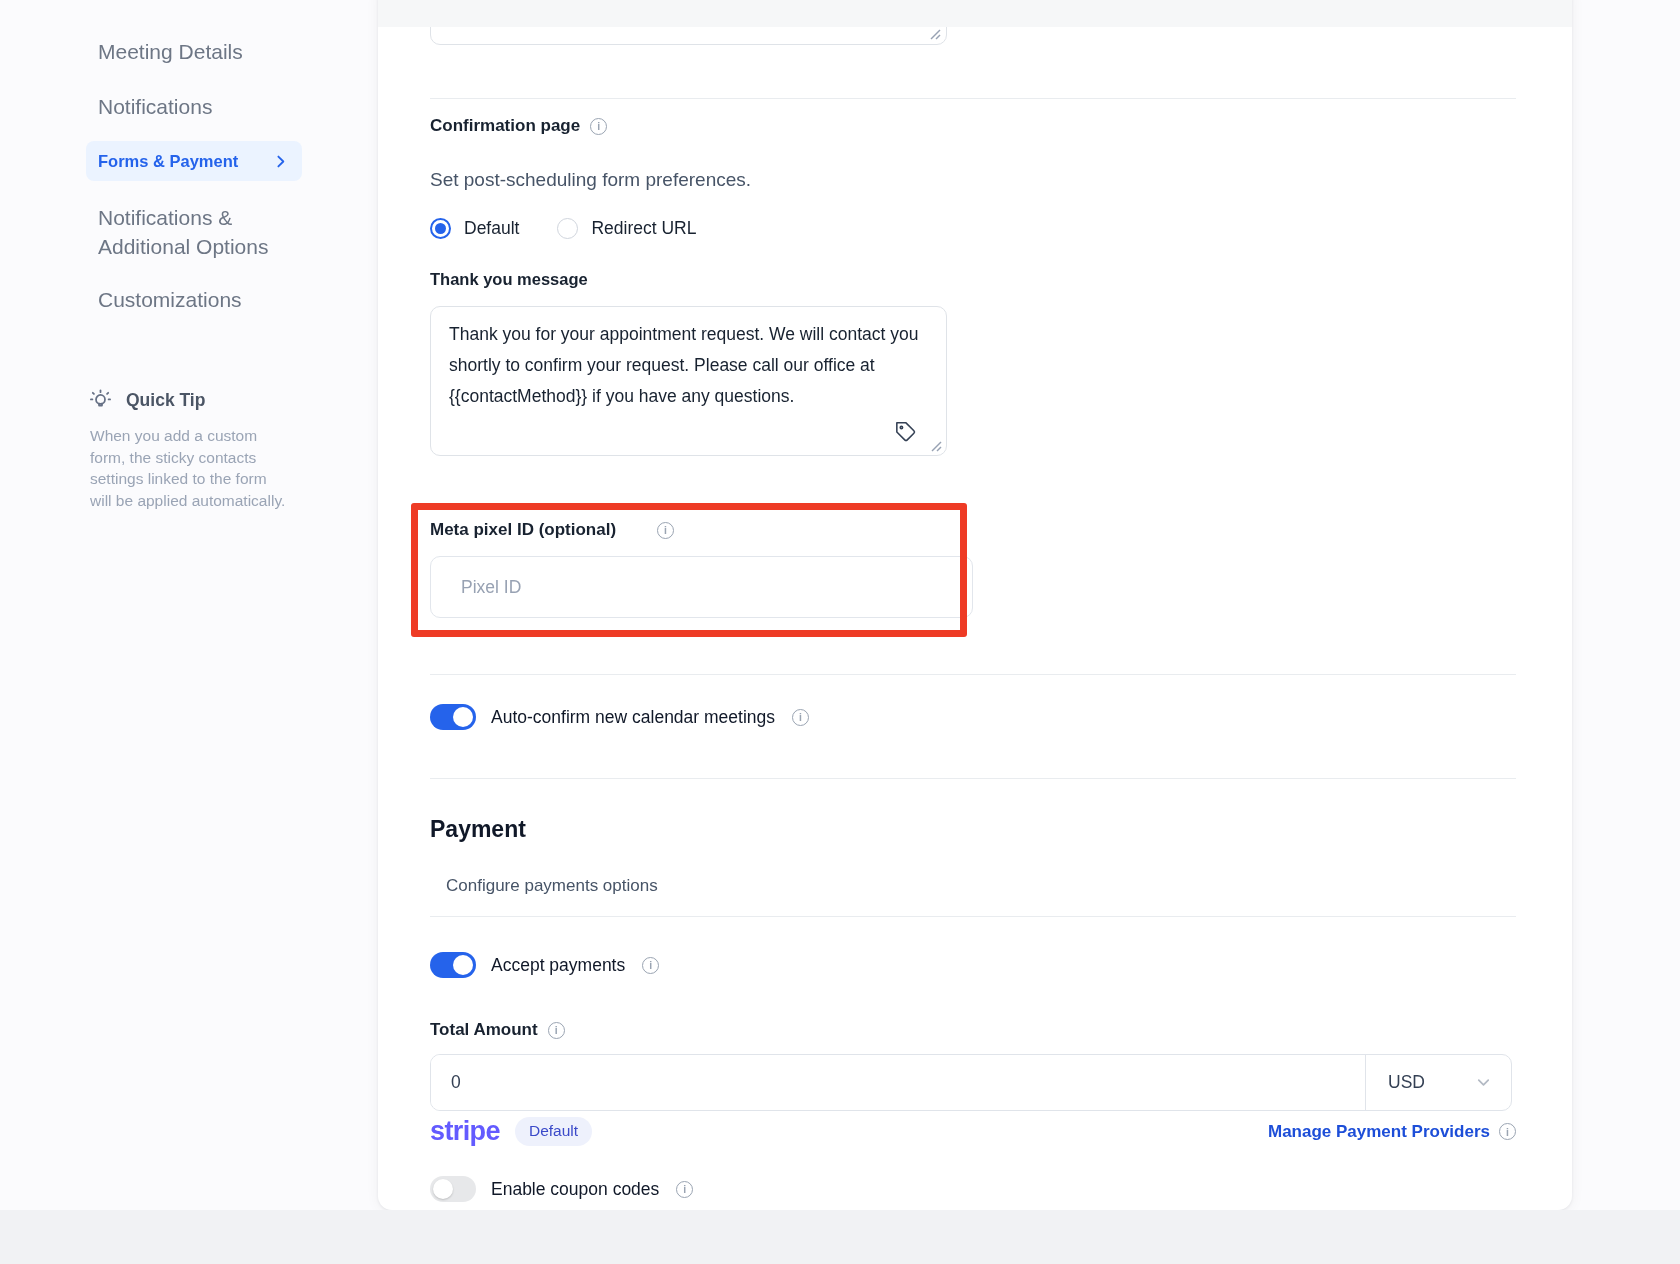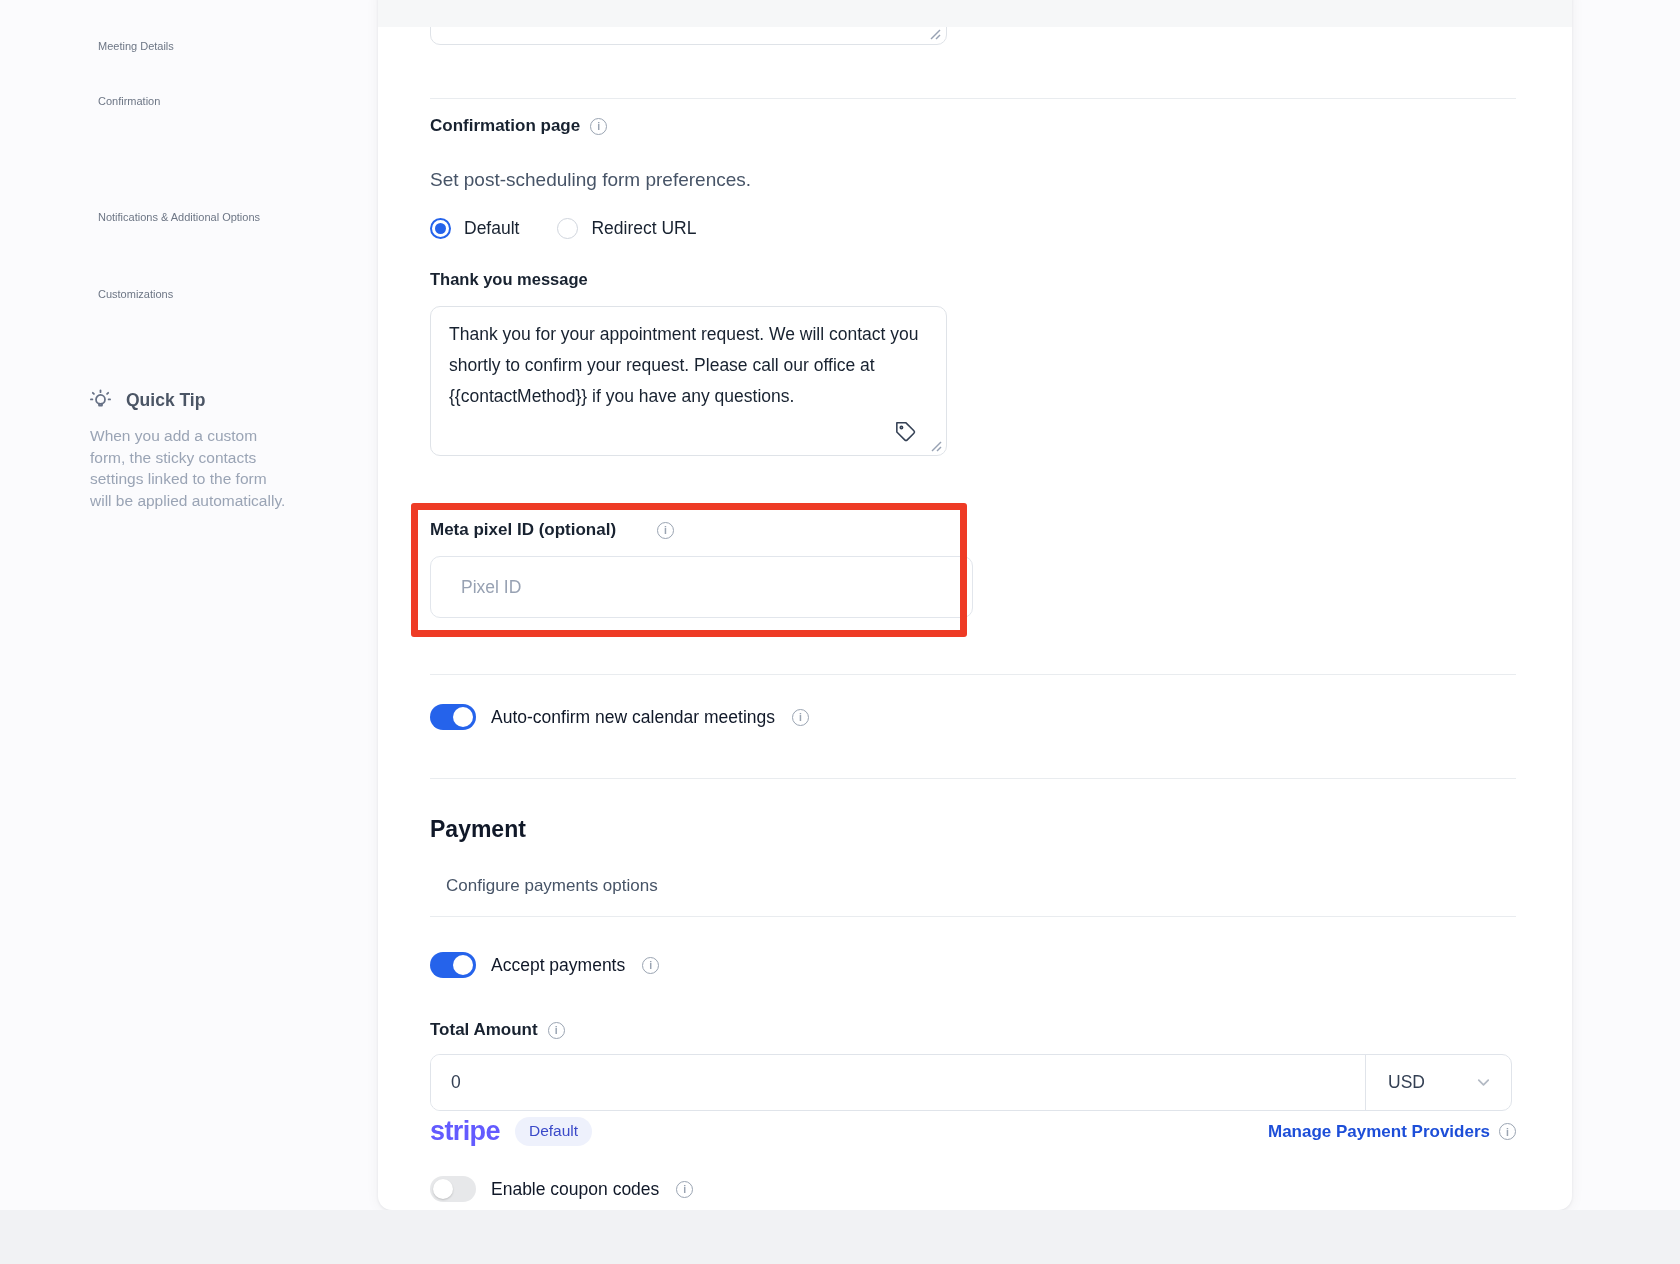--- a/index.html
+++ b/index.html
@@ -8,21 +8,21 @@
     position:relative;
     font-family:"Liberation Sans","DejaVu Sans",sans-serif;
     background:#fbfbfd;
     overflow:hidden;
     color:#182230;
   }
   .bottom-band { position:absolute; left:0; top:1210px; width:1680px; height:54px; background:#f1f2f4; }
 
   
   .sidebar { position:absolute; left:0; top:0; width:352px; height:1210px; }
-  .side-item { position:absolute; left:98px; font-size:11px; color:#6d7685; cursor:pointer; }
+  .side-item { position:absolute; left:98px; font-size:21px; color:#6d7685; cursor:pointer; }
   .side-item.i0 { top:40px; }
   .side-item.i1 { top:95px; }
   .side-item.i3 { top:203px; width:172px; line-height:29px; }
   .side-item.i4 { top:288px; }
   .side-pill {
     position:absolute; left:86px; top:141px; width:216px; height:40px;
     background:#ebf3ff; border-radius:8px; display:flex; align-items:center;
     justify-content:space-between; padding:0 13px 0 12px; cursor:pointer;
   }
   .side-pill span { color:#2563eb; font-weight:700; font-size:16.5px; }
@@ -119,22 +119,30 @@
   .manage a { font-size:17px; font-weight:700; color:#1d4ed8; text-decoration:none; cursor:pointer; }
 
   .gap15 { gap:15px; } .gap10 { gap:10px; }
   .ml2 { margin-left:2px; }
 </style>
 </head>
 <body>
 
 <div class="sidebar">
   <div class="side-item i0">Meeting Details</div>
-  <div class="side-item i1">Confirmation</div>
-
+  <div class="side-item i1">Notifications</div>
+
+  <div class="side-pill">
+    <span>Forms &amp; Payment</span>
+    <span style="line-height:0;">
+      <svg width="17" height="17" viewBox="0 0 24 24" fill="none" stroke="#2563eb" stroke-width="2.6" stroke-linecap="round" stroke-linejoin="round">
+          <polyline points="9 5 16 12 9 19"></polyline>
+        </svg>
+    </span>
+  </div>
 
   <div class="side-item i3">Notifications &amp; Additional Options</div>
   <div class="side-item i4">Customizations</div>
 
   <div class="tip-head">
     <span style="line-height:0;">
       <svg width="25" height="25" viewBox="0 0 24 24" fill="none" stroke="#667085" stroke-width="1.7" stroke-linecap="round" stroke-linejoin="round">
         <path d="M12 4V2.4"></path>
           <path d="M5.7 5.7 4.6 4.6"></path>
           <path d="M18.3 5.7l1.1-1.1"></path>

